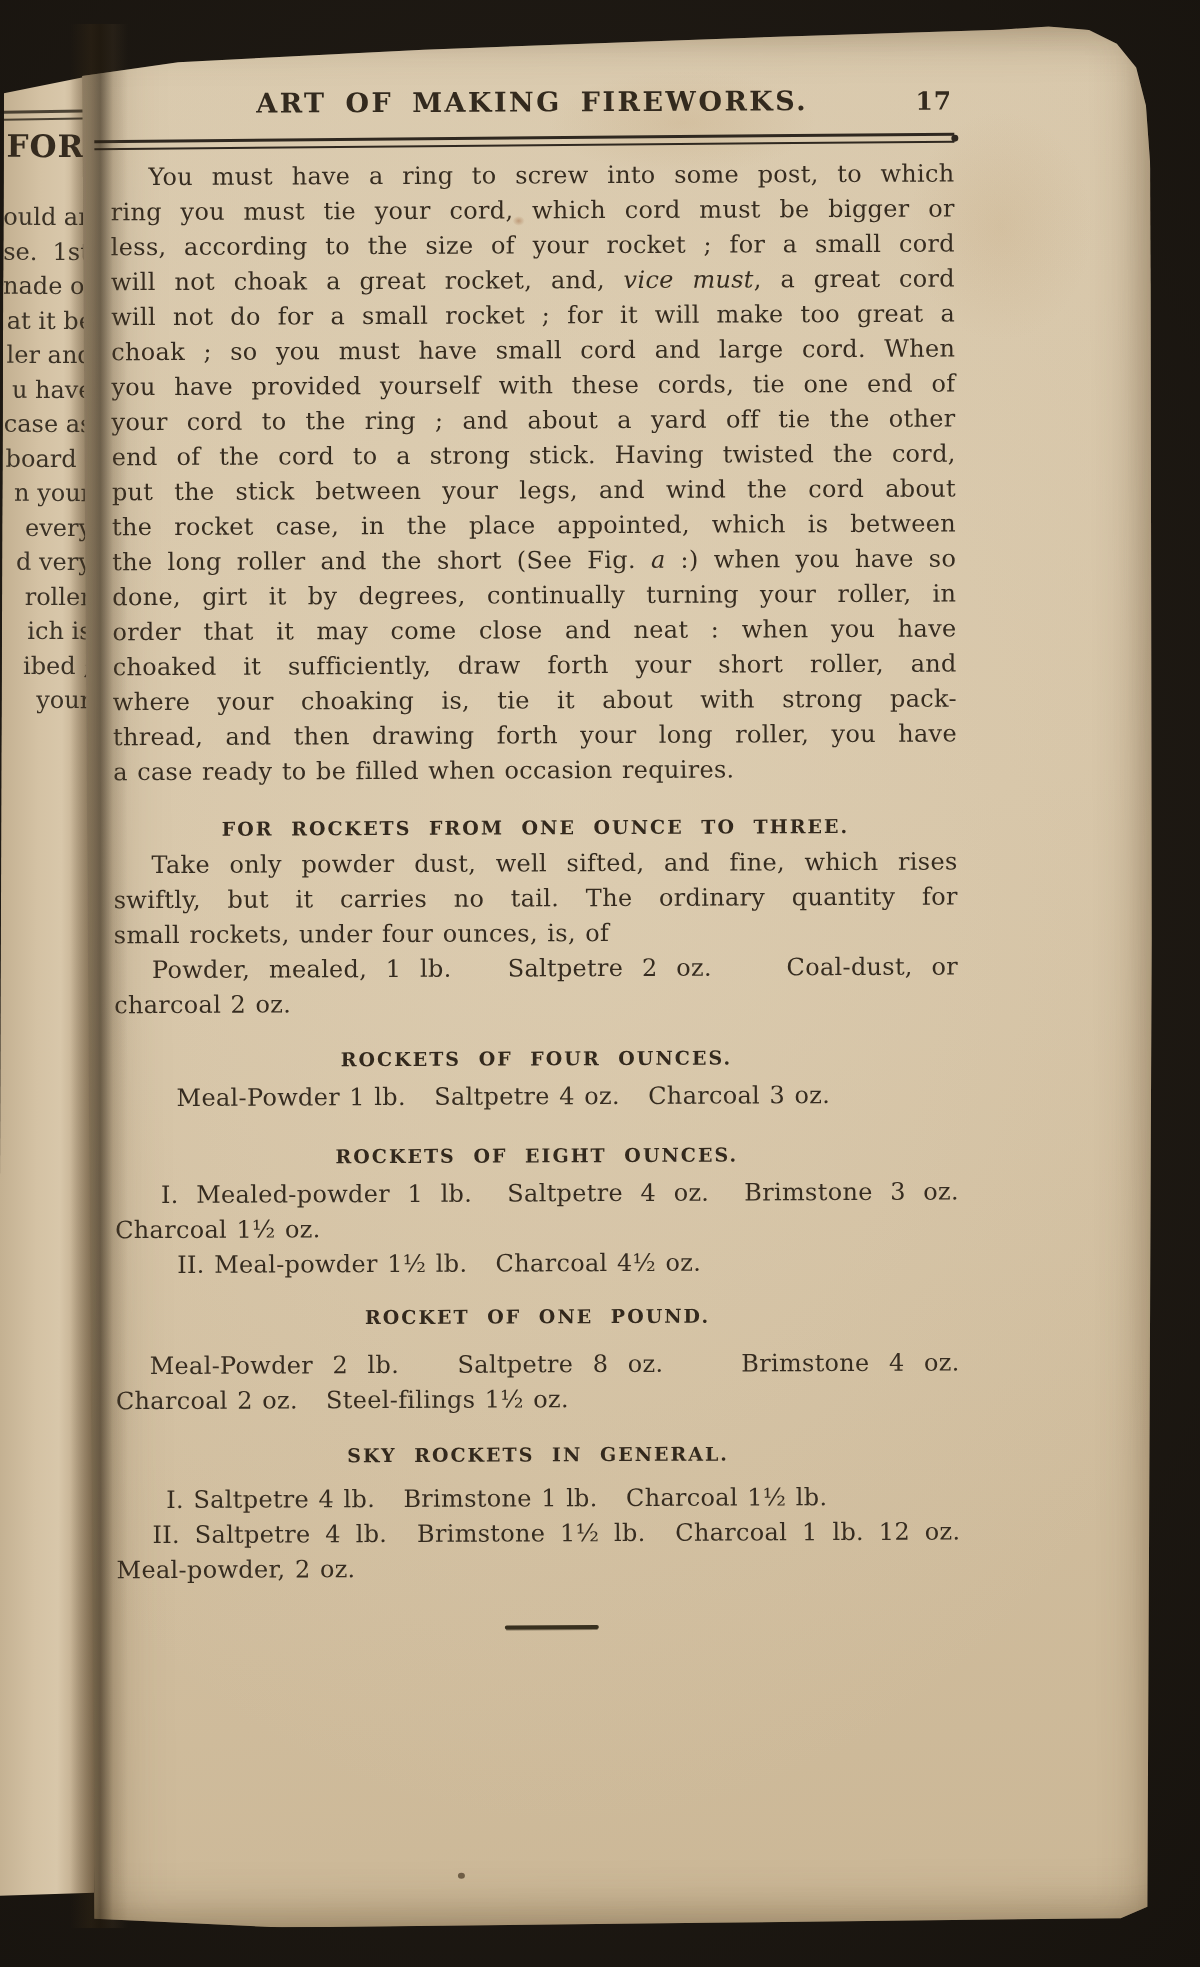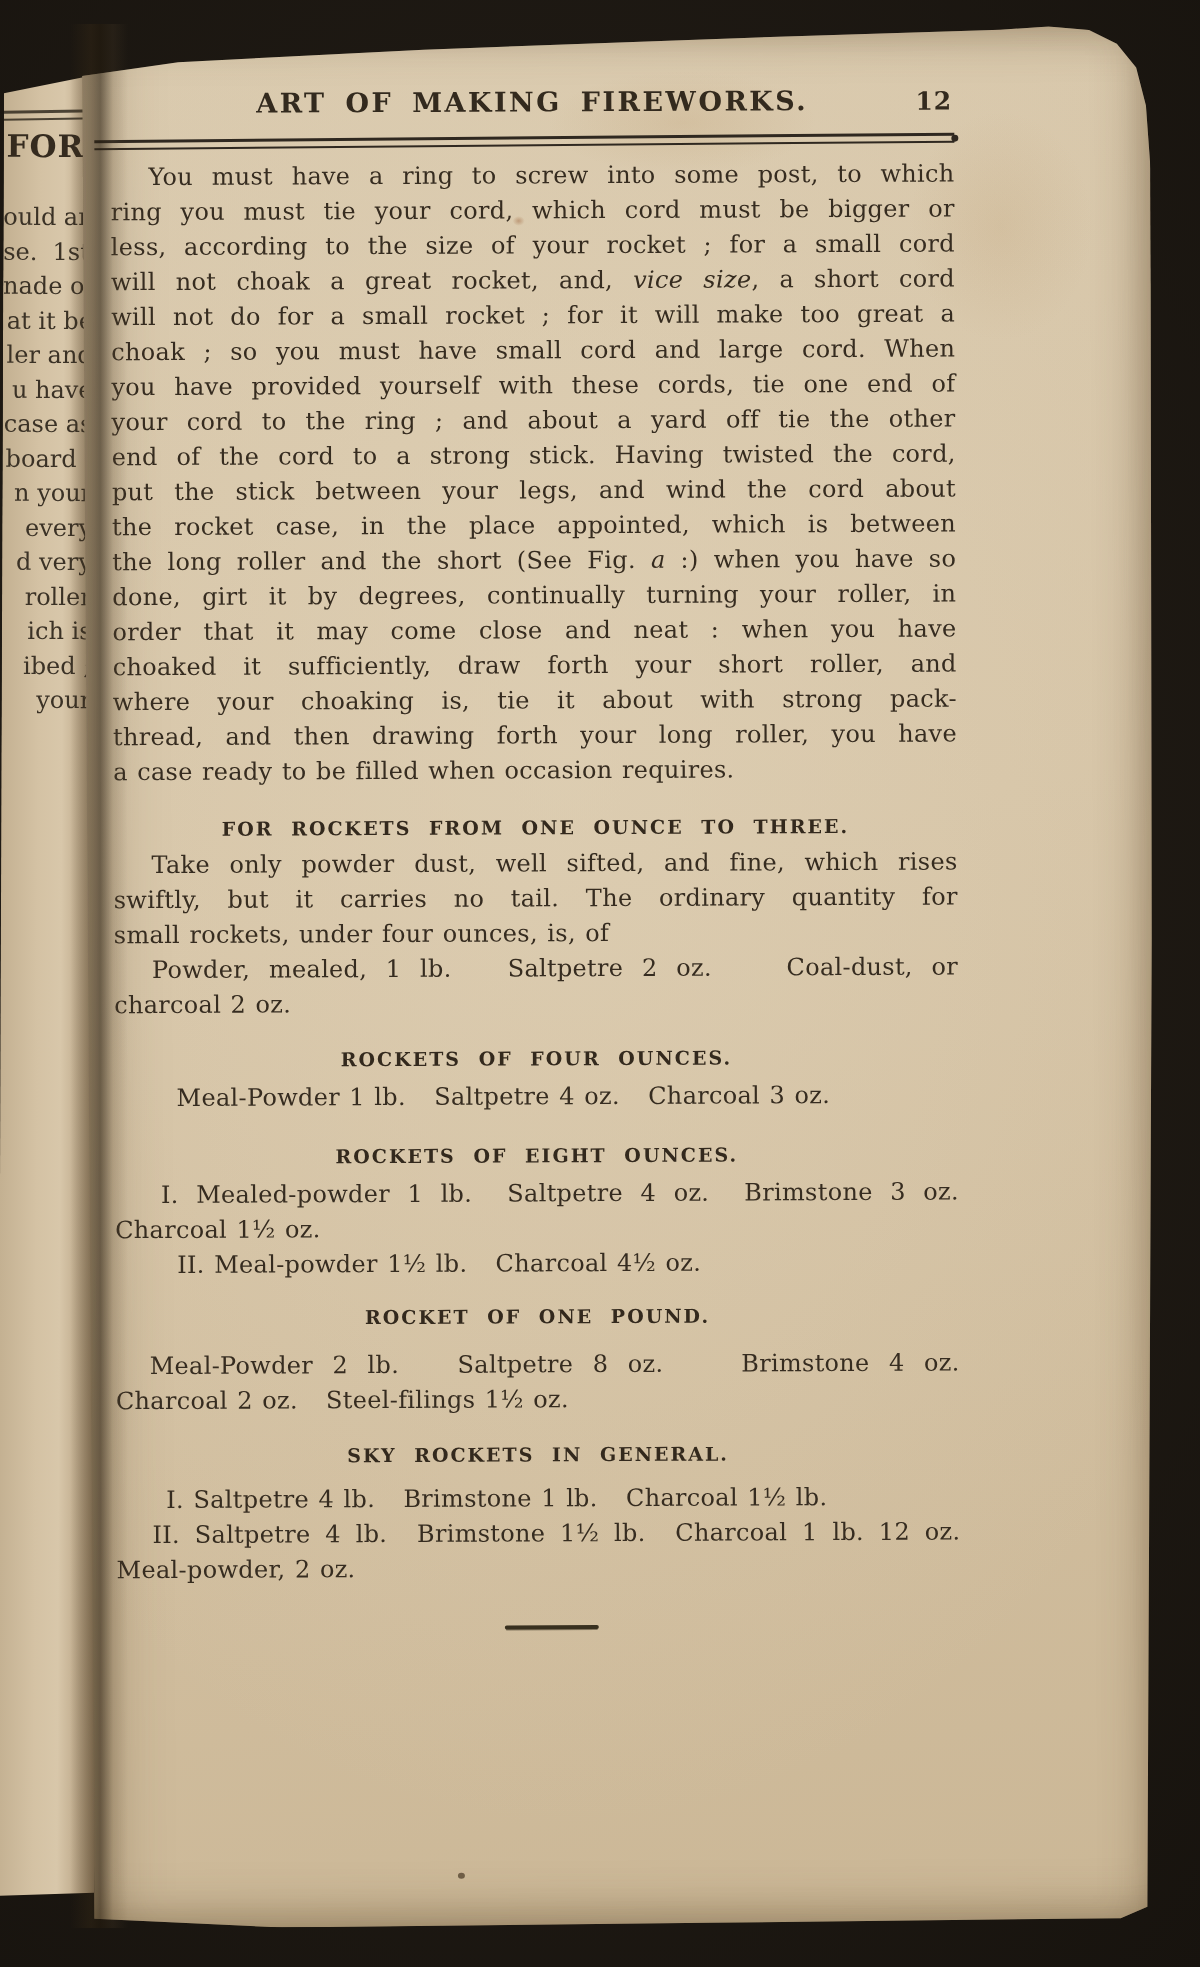--- a/index.html
+++ b/index.html
@@ -138,35 +138,35 @@
   </div>
 
   <div class="paper">
     <div class="stain stain-a"></div>
     <div class="stain stain-b"></div>
     <div class="stain stain-c"></div>
     <div class="speck"></div>
 
     <div class="page-header">
       <div class="running-title">ART OF MAKING FIREWORKS.</div>
-      <div class="page-number">12</div>
+      <div class="page-number">17</div>
     </div>
     <div class="header-rules">
       <div class="hrule1"></div>
       <div class="hrule2"></div>
       <span class="rule-dot"></span>
     </div>
 
     <div class="column">
 
       <div>
         <div class="bl jline ind38">You must have a ring to screw into some post, to which</div>
         <div class="bl jline">ring you must tie your cord, which cord must be bigger or</div>
         <div class="bl jline">less, according to the size of your rocket ; for a small cord</div>
-        <div class="bl jline"><span>will not choak a great rocket, and, </span><span class="it">vice size</span><span>, a short cord</span></div>
+        <div class="bl jline"><span>will not choak a great rocket, and, </span><span class="it">vice must</span><span>, a great cord</span></div>
         <div class="bl jline">will not do for a small rocket ; for it will make too great a</div>
         <div class="bl jline">choak ; so you must have small cord and large cord. When</div>
         <div class="bl jline">you have provided yourself with these cords, tie one end of</div>
         <div class="bl jline">your cord to the ring ; and about a yard off tie the other</div>
         <div class="bl jline">end of the cord to a strong stick. Having twisted the cord,</div>
         <div class="bl jline">put the stick between your legs, and wind the cord about</div>
         <div class="bl jline">the rocket case, in the place appointed, which is between</div>
         <div class="bl jline"><span>the long roller and the short (See Fig. </span><span class="it">a</span><span> :) when you have so</span></div>
         <div class="bl jline">done, girt it by degrees, continually turning your roller, in</div>
         <div class="bl jline">order that it may come close and neat : when you have</div>

